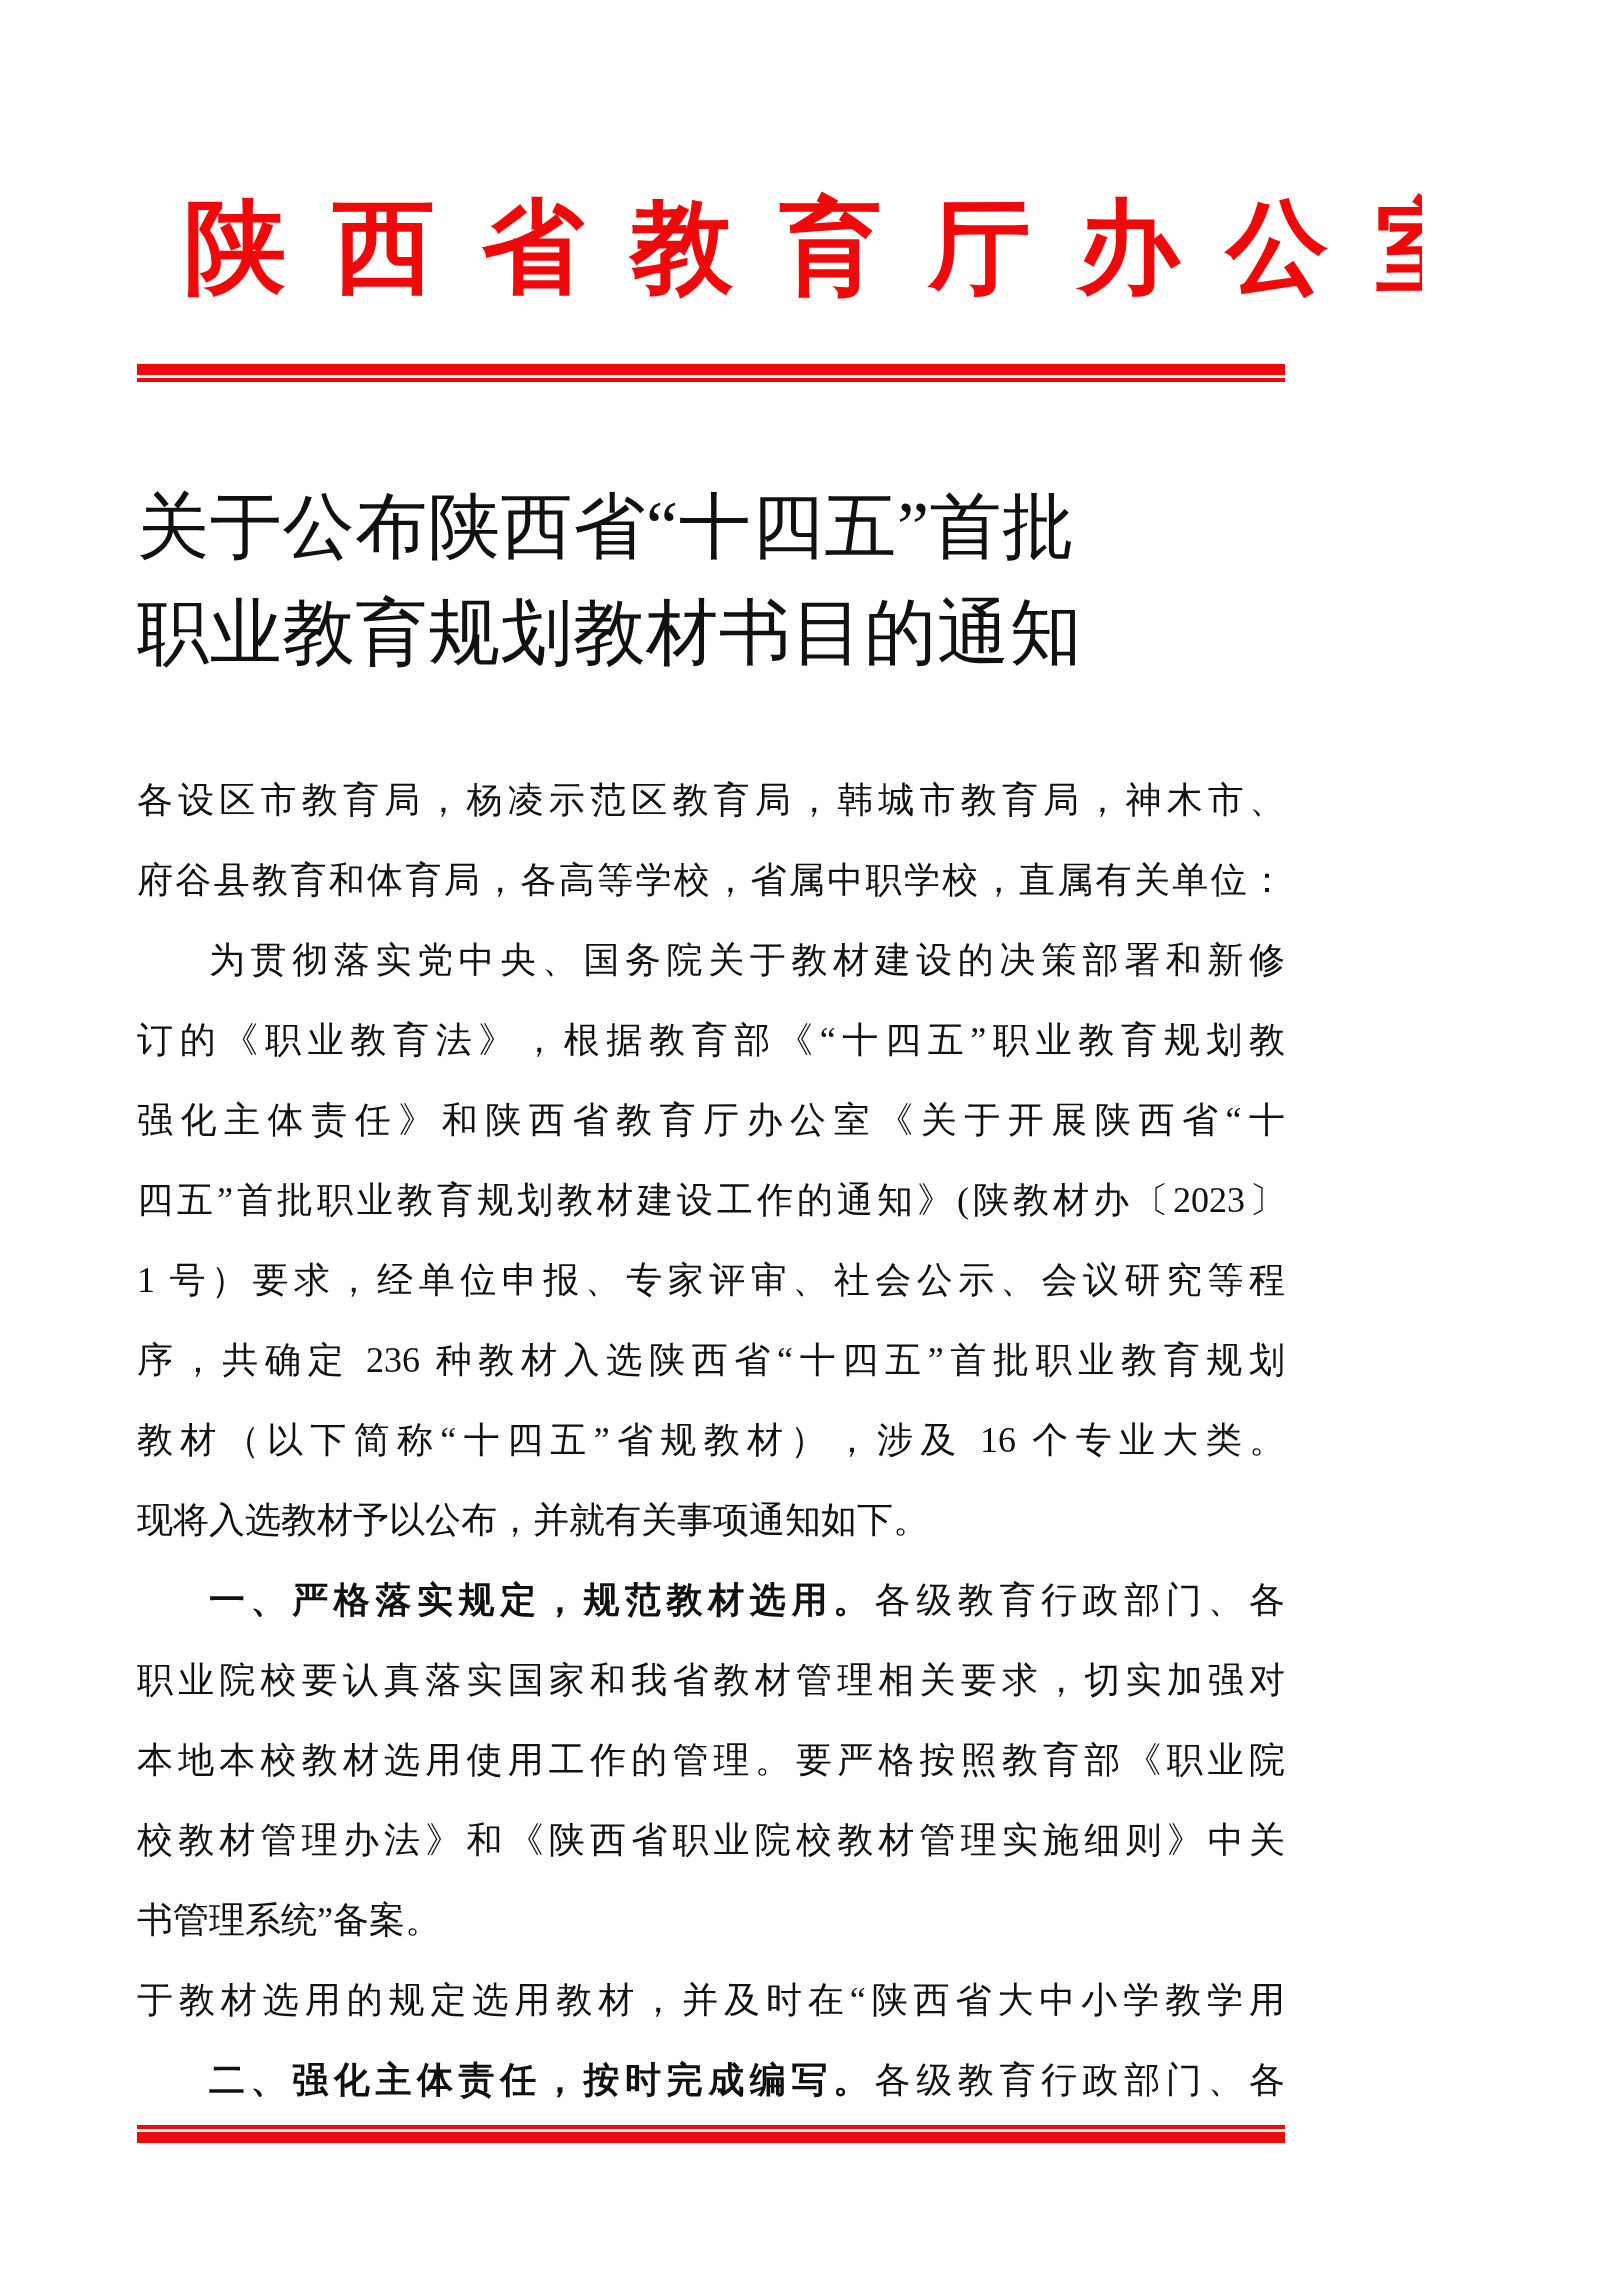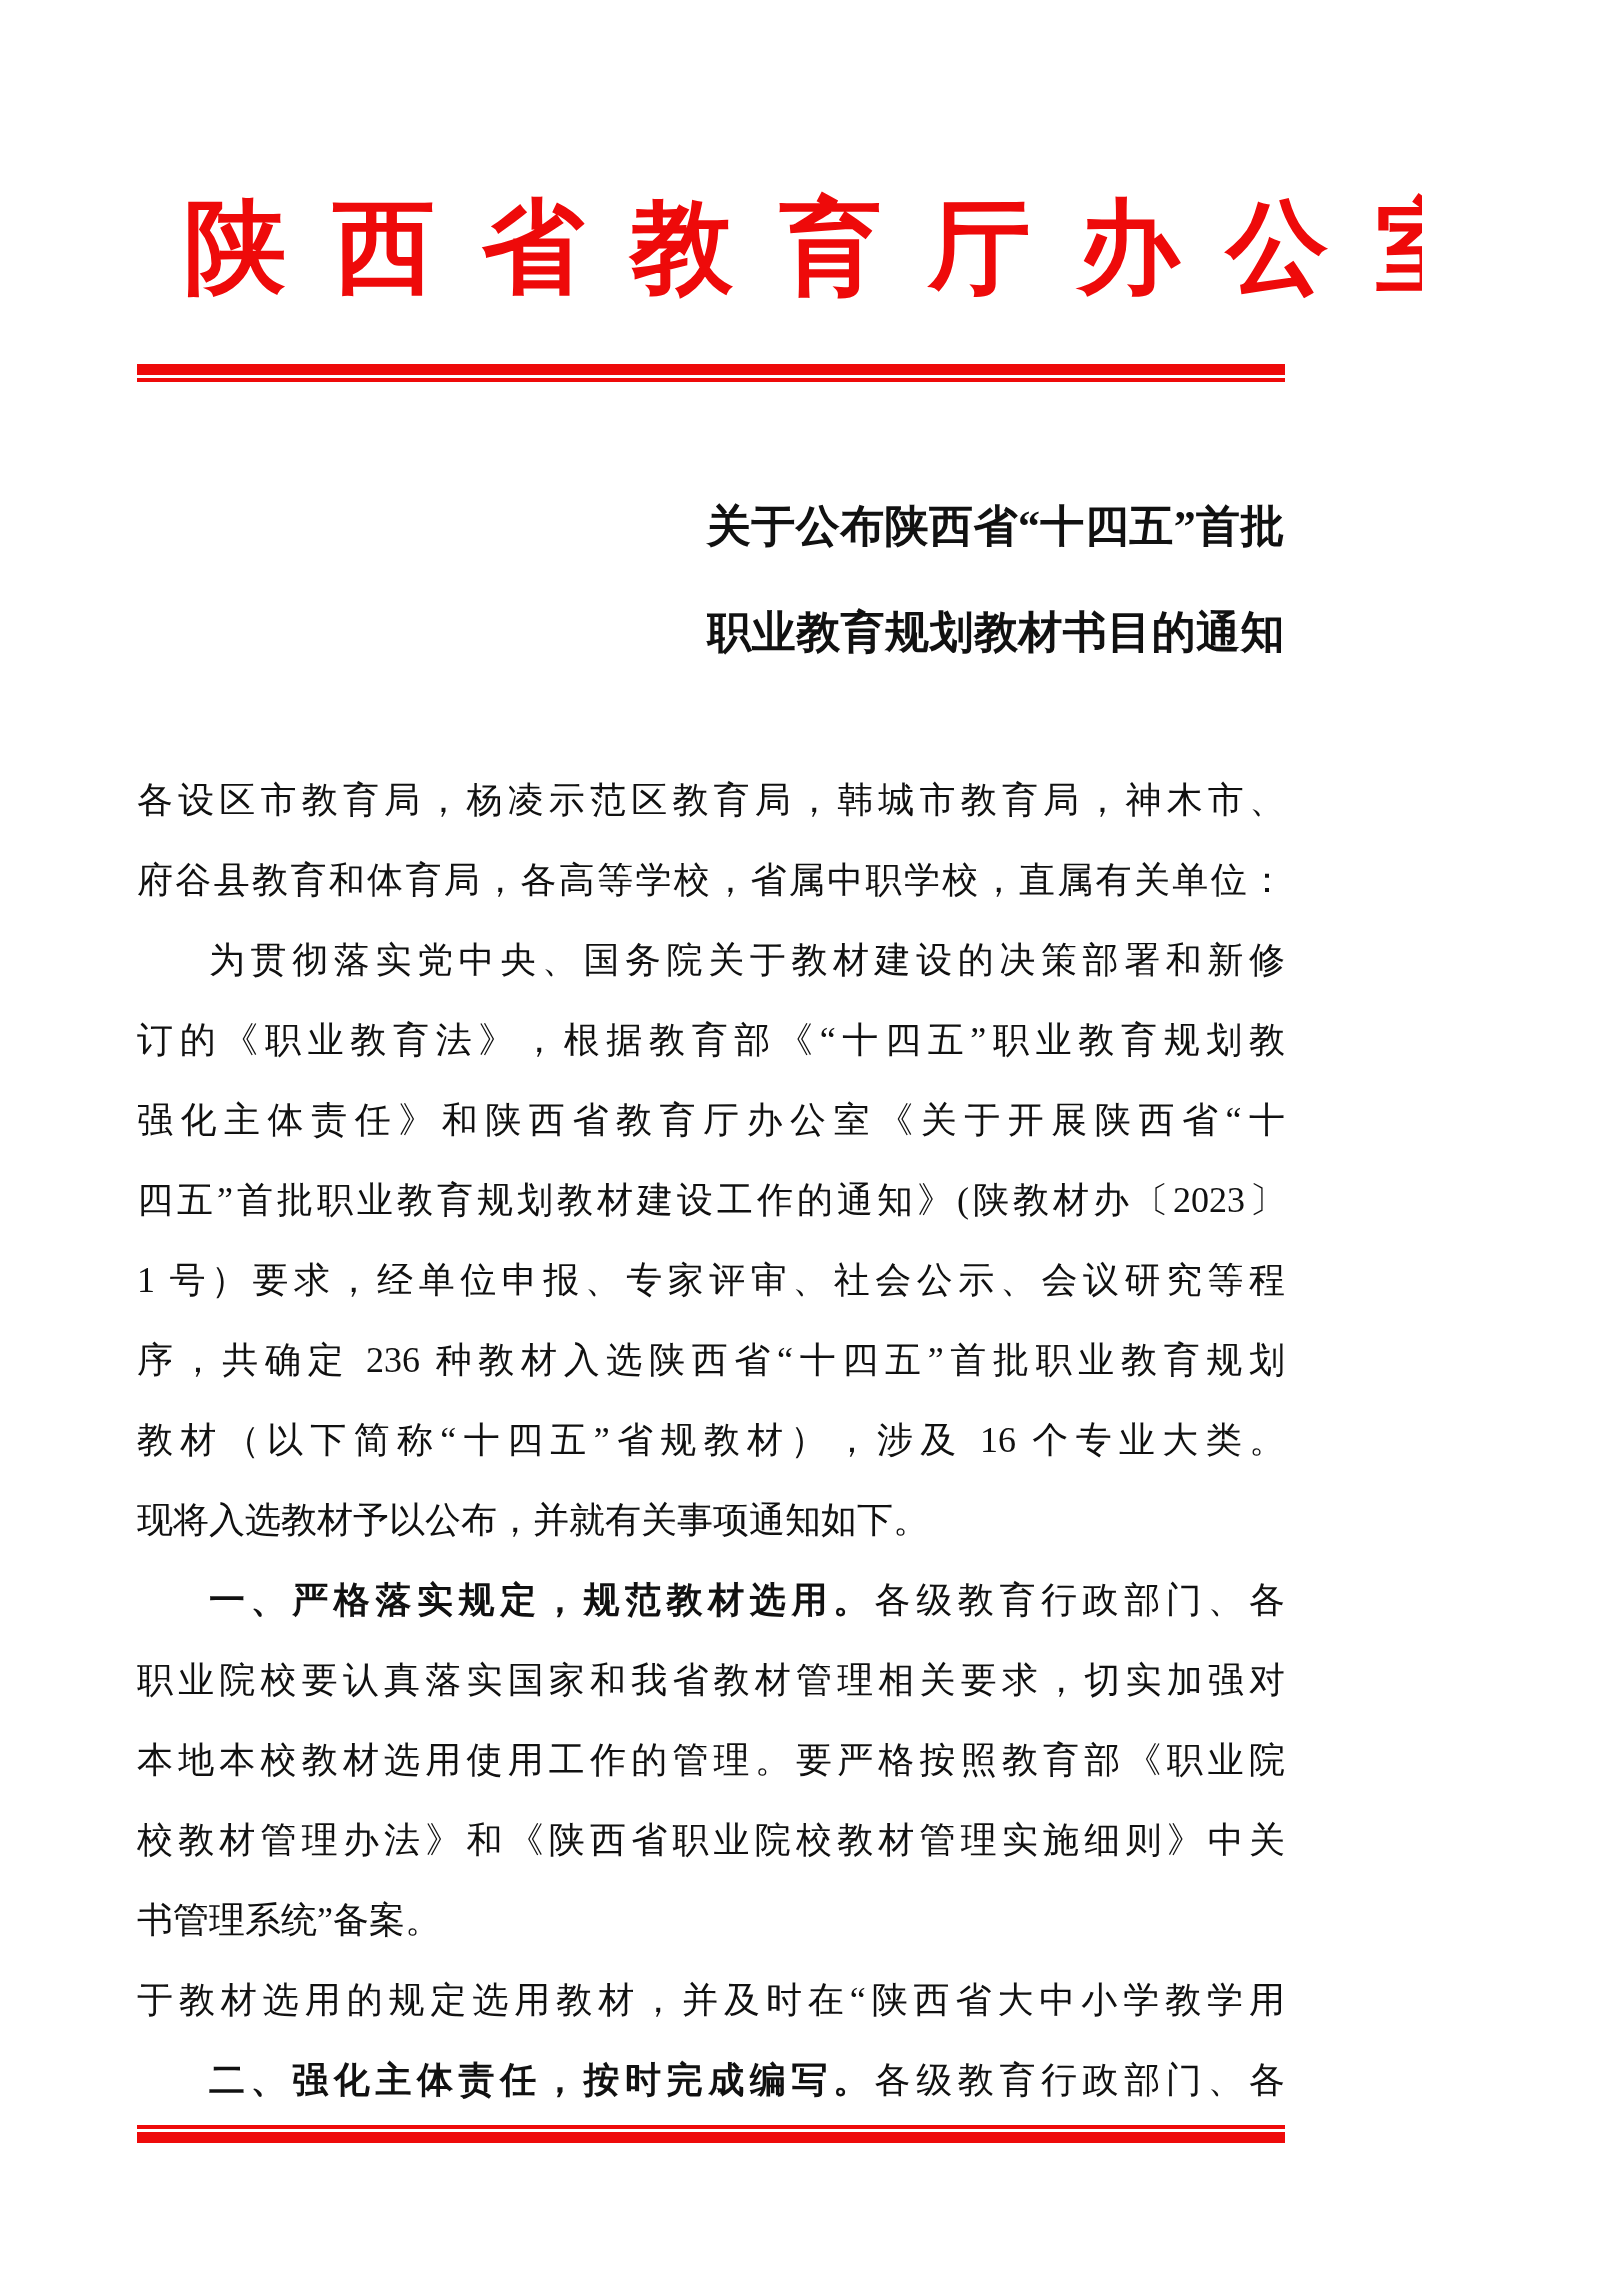--- a/index.html
+++ b/index.html
@@ -26,24 +26,24 @@
     white-space:nowrap;
   }
   .header-rules { margin-top:55px; }
   .rule { width:100%; }
   .rule.thick { height:10.8px; background:var(--accent); }
   .rule.thin  { height:3.9px;  background:var(--accent); }
   .rule-gap   { height:2.9px; }
   
   .doc-title {
     margin-top:92px;
-    text-align:right;
-    font-size:44px;
+    text-align:left;
+    font-size:72px;
     line-height:106px;
-    font-weight:700;
+    font-weight:400;
     letter-spacing:0.01em;
   }
   .title-line { display:block; white-space:nowrap; }
   
   .body-text { margin-top:74px; font-size:36px; line-height:80px; }
   .bline {
     display:block;
     white-space:nowrap;
     overflow:hidden;
     text-align:justify;

